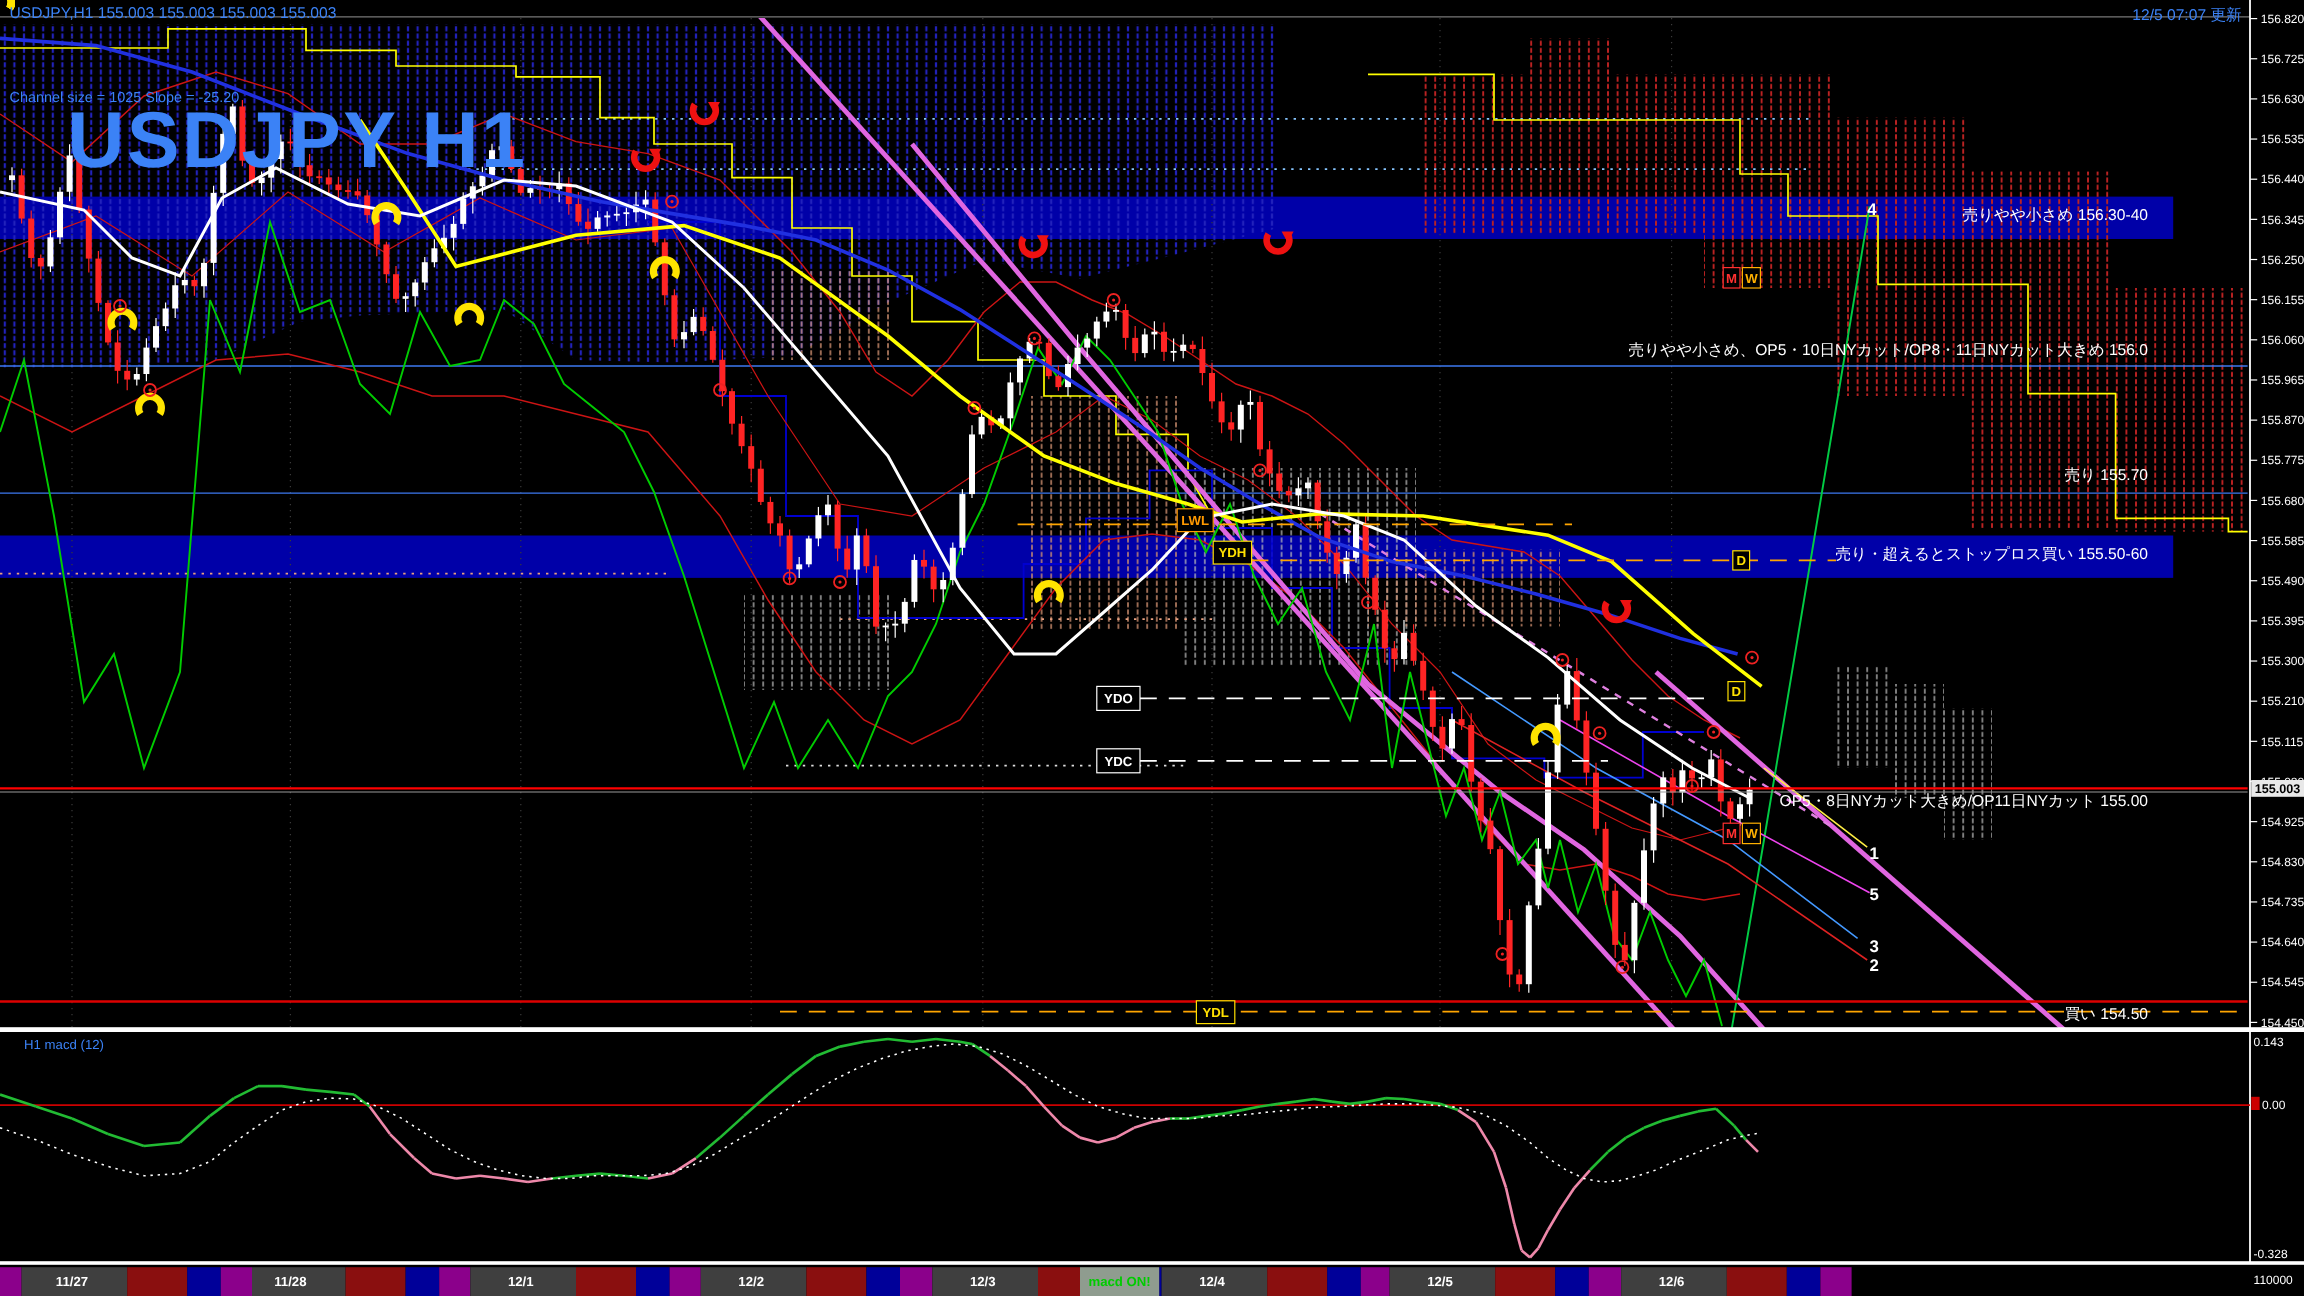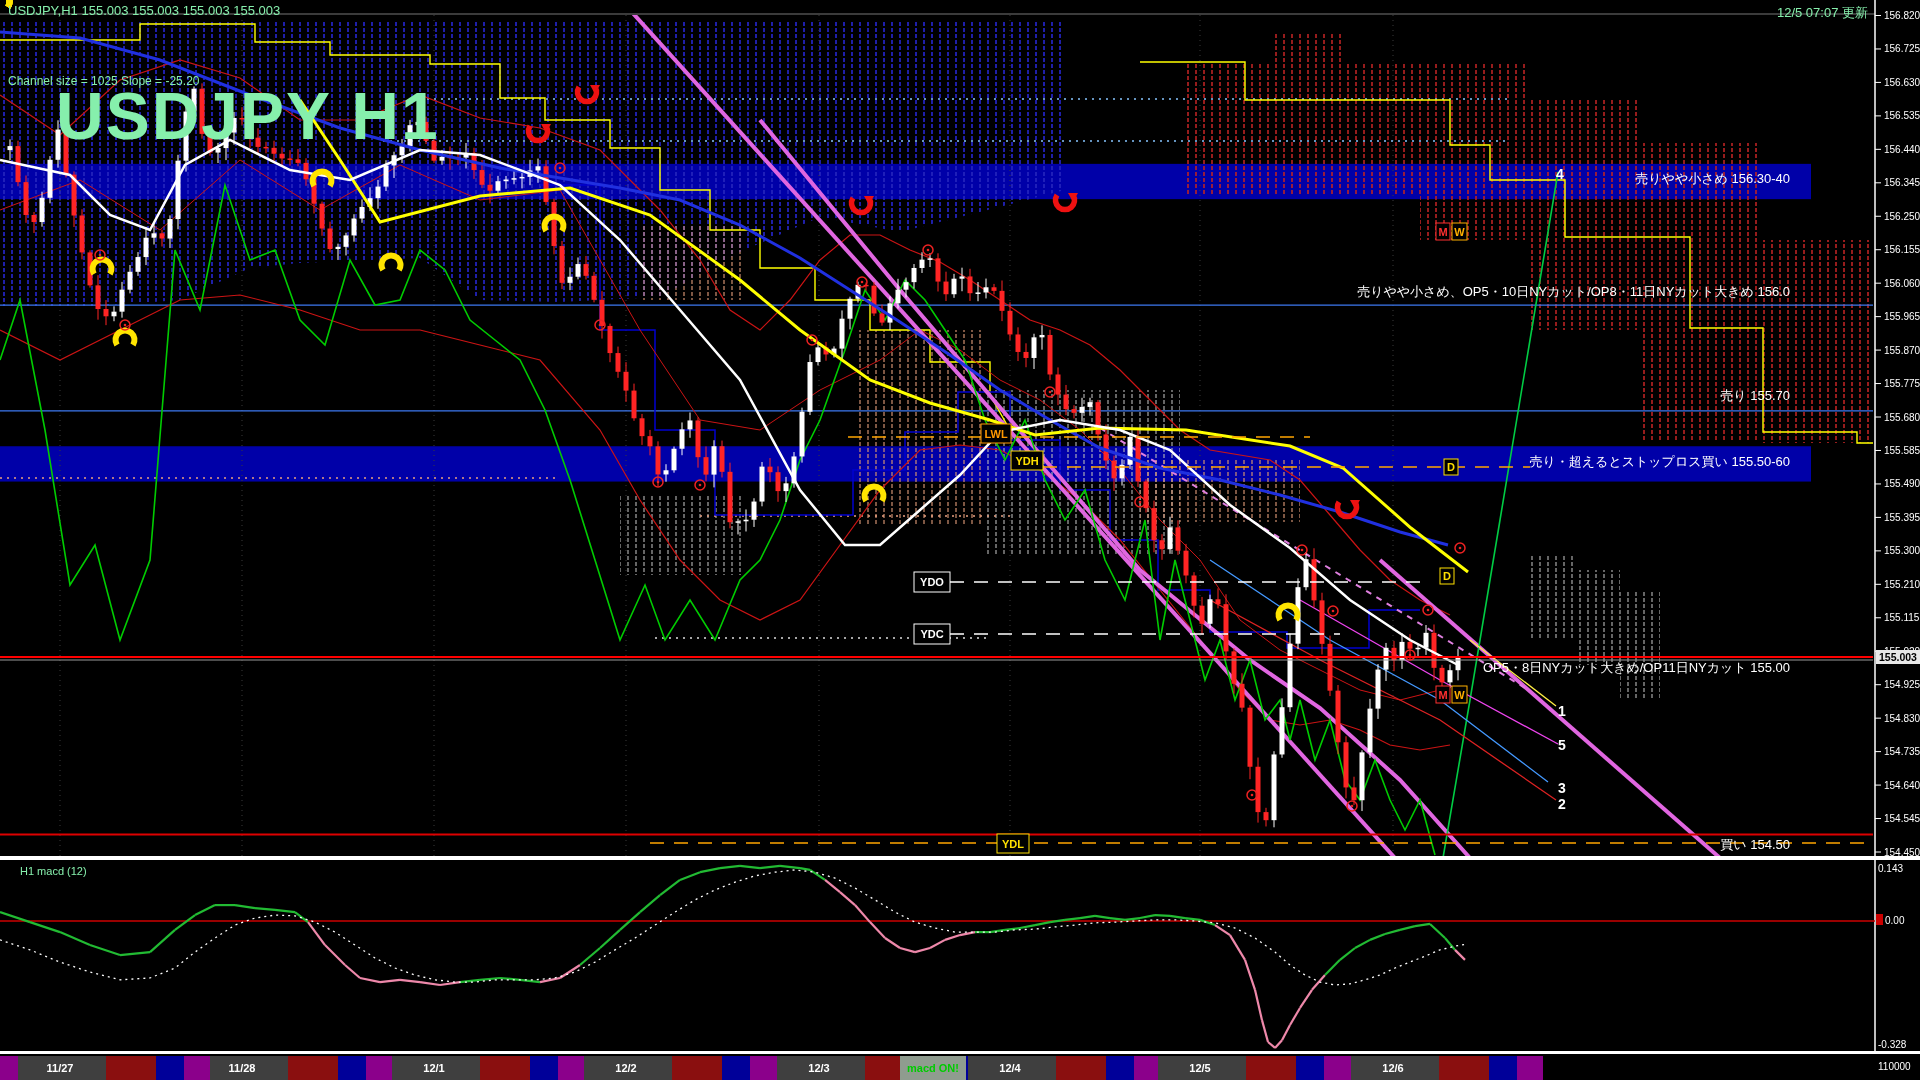--- a/index.html
+++ b/index.html
@@ -1,18 +1,18 @@
 <!DOCTYPE html>
 <html><head>
 <meta charset="utf-8">
 <style>
   html,body{margin:0;padding:0;background:#000;width:1920px;height:1080px;overflow:hidden;}
   #stage{position:relative;width:1920px;height:1080px;background:#000;font-family:"Liberation Sans",sans-serif;}
   svg{position:absolute;left:0;top:0;}
-  .htext{position:absolute;color:#86efac;white-space:nowrap;}
+  .htext{position:absolute;color:#3b82f6;white-space:nowrap;}
   #quote-line{left:8px;top:3px;font-size:13px;}
   #channel-info{left:8px;top:74px;font-size:12px;}
   #watermark{left:56px;top:78px;font-size:66px;font-weight:bold;letter-spacing:2px;}
   #timestamp{right:52px;top:4px;font-size:13px;}
   #macd-label{left:20px;top:865px;font-size:11px;}
 </style>
 </head>
 <body>
 
 <div id="stage">

